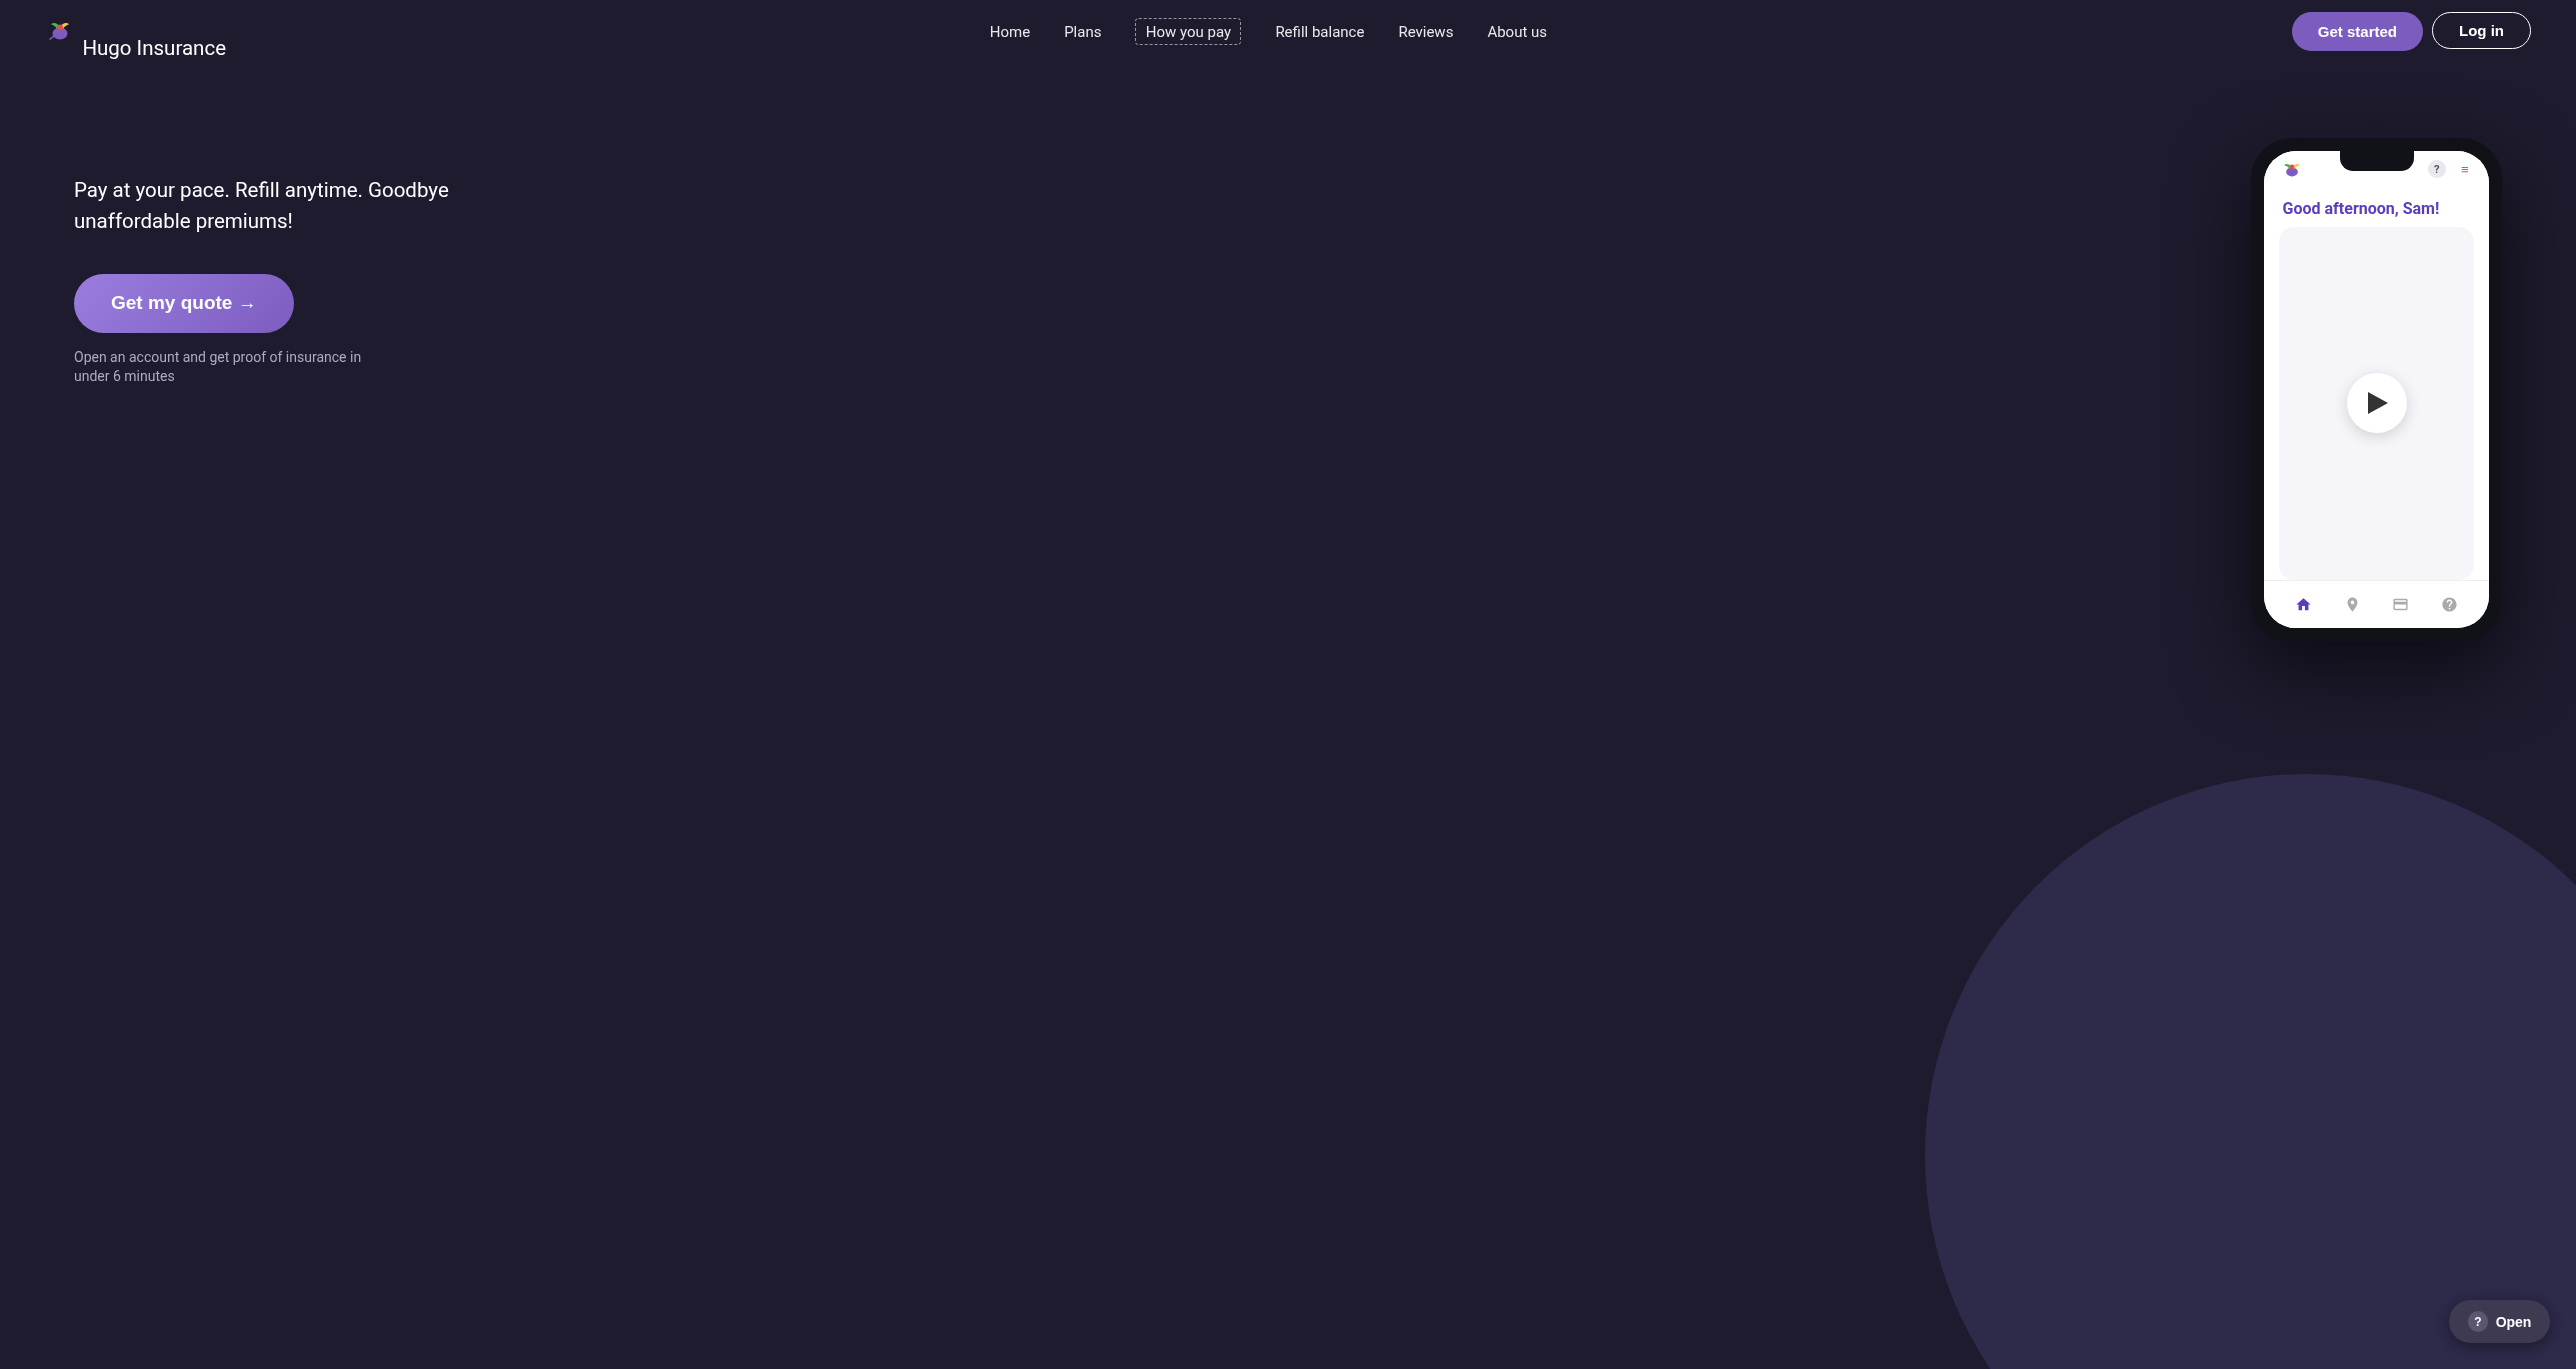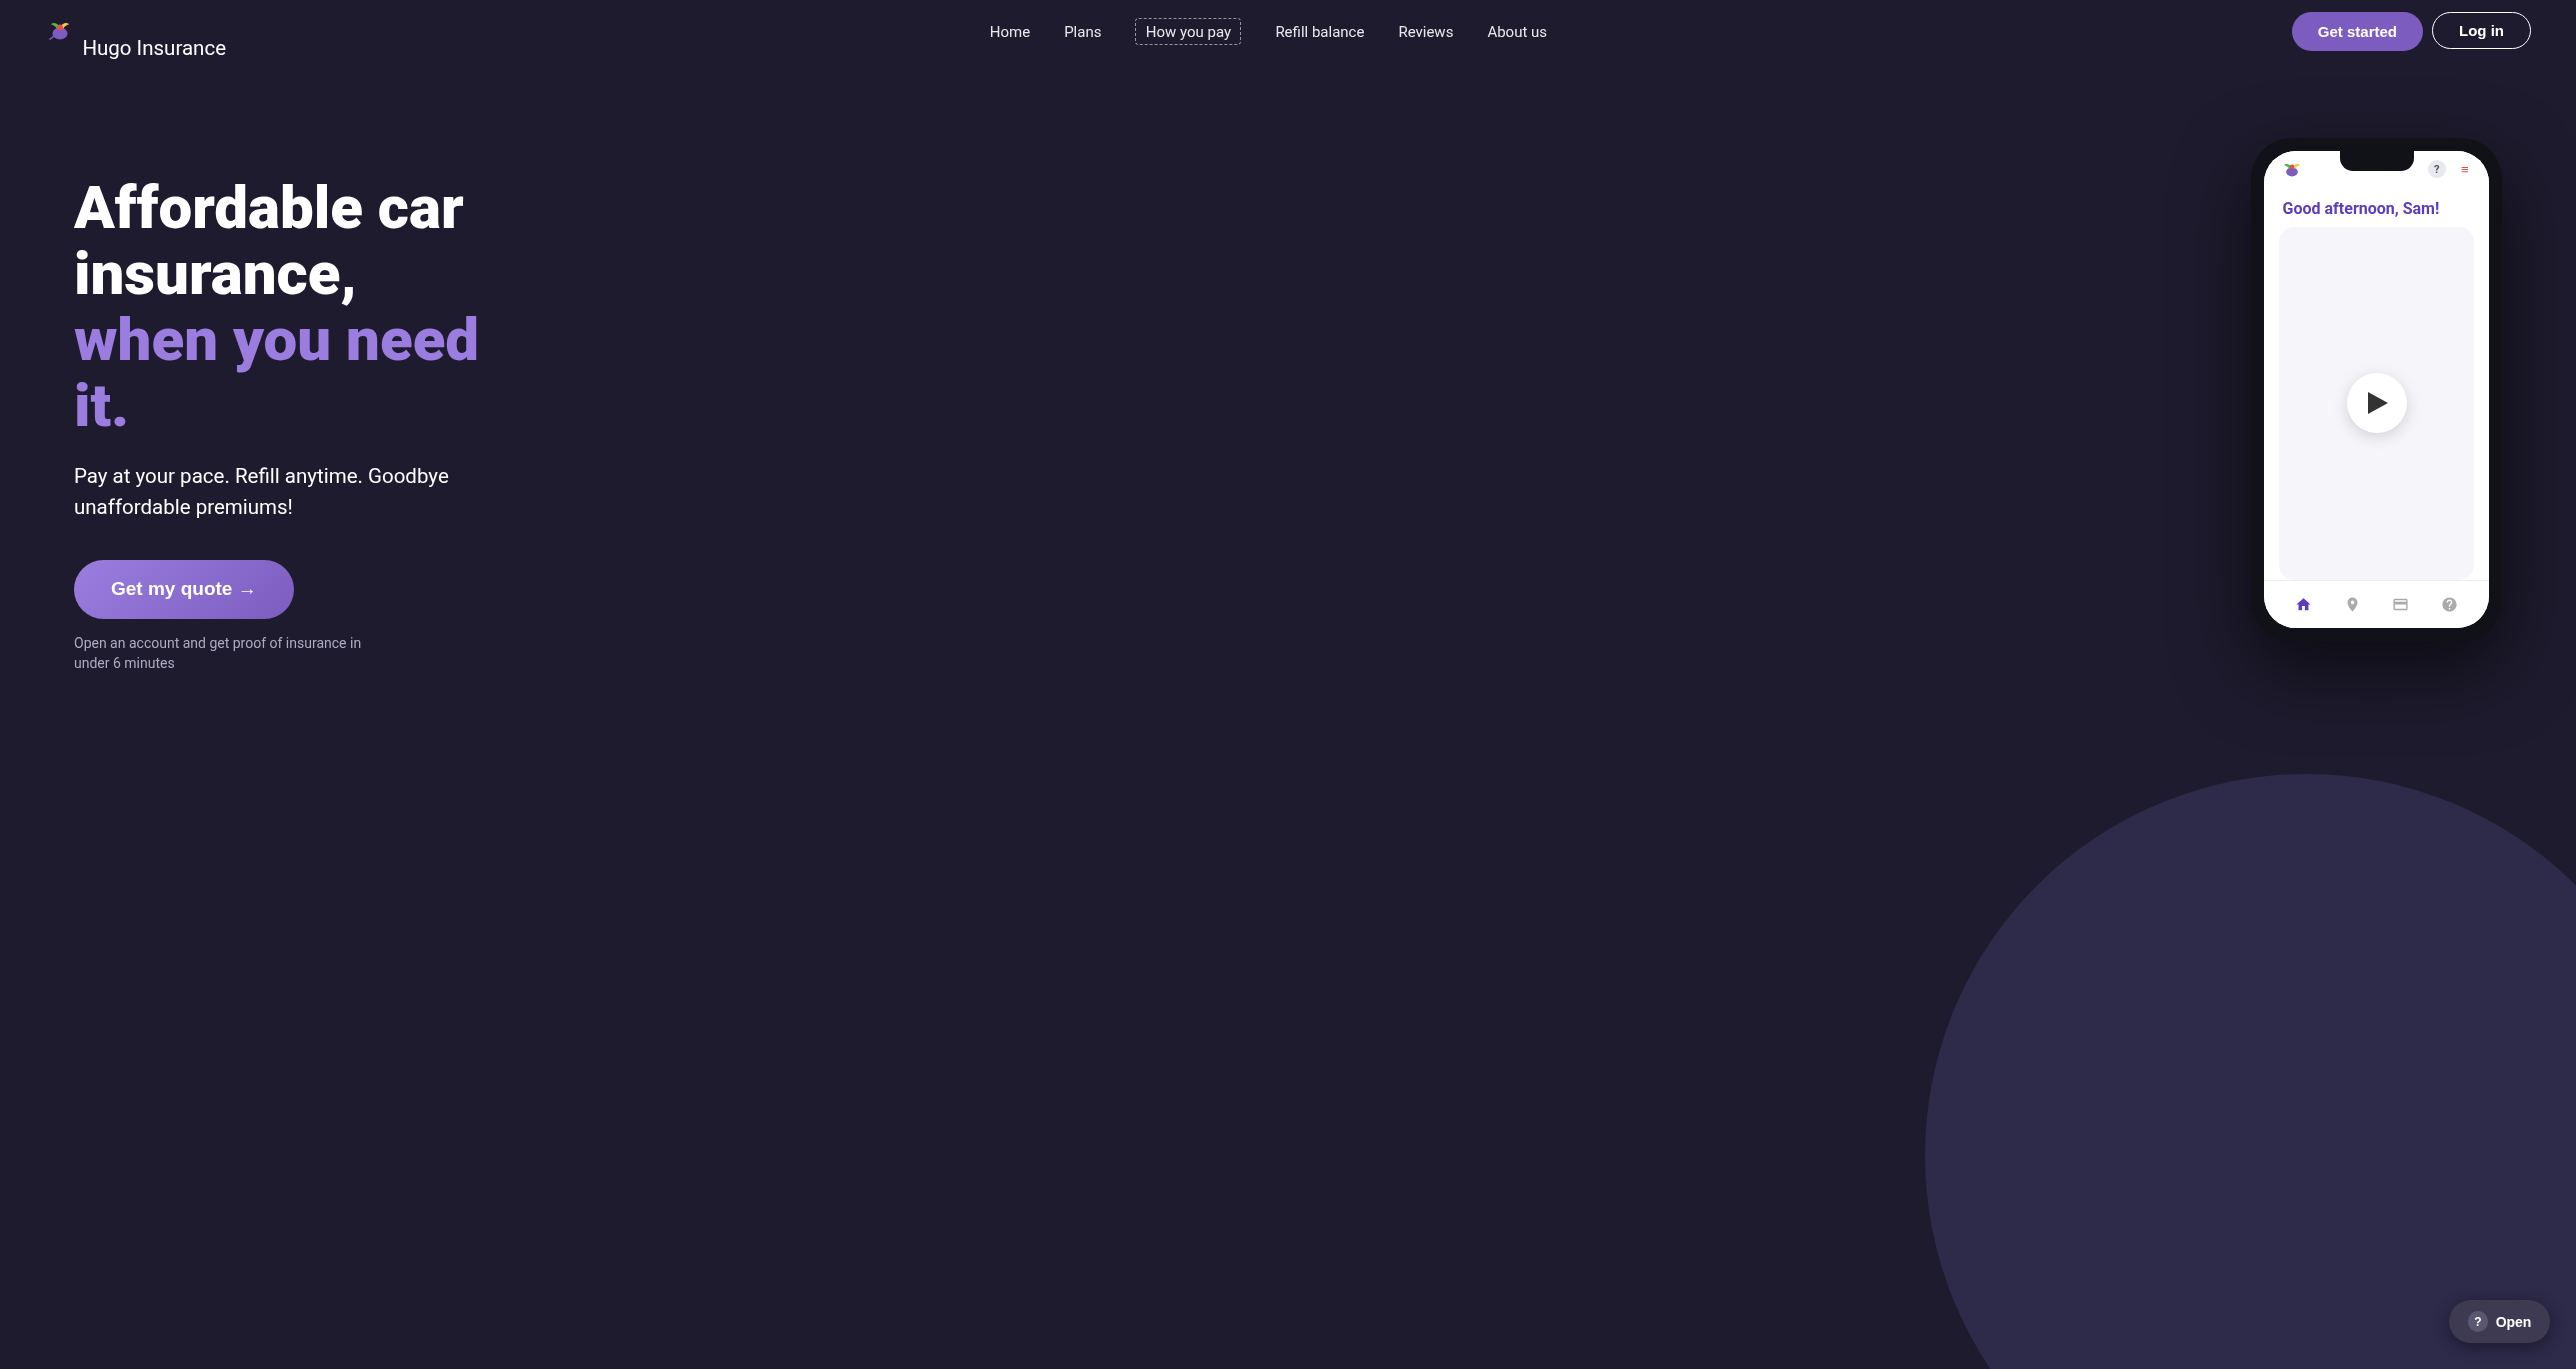--- a/index.html
+++ b/index.html
@@ -373,26 +373,20 @@
   </ul>
 
   <div class="nav-actions">
     <button class="btn-get-started">Get started</button>
     <button class="btn-log-in">Log in</button>
   </div>
 </nav>
 
 <section class="hero">
   <div class="hero-content">
-    <h1 class="hero-title">
-      <span>Affordable car</span><br>
-      <span>insurance,</span><br>
-      <span class="hero-title-colored">when you need</span><br>
-      <span class="hero-title-colored">it.</span>
-    </h1>
     <p class="hero-subtitle">Pay at your pace. Refill anytime. Goodbye unaffordable premiums!</p>
     <button class="btn-quote">Get my quote →</button>
     <p class="hero-fine-print">Open an account and get proof of insurance in under 6 minutes</p>
   </div>
 
   <div class="hero-phone">
     <div class="phone-outer">
       <div class="phone-notch"></div>
       <div class="phone-screen">
 

